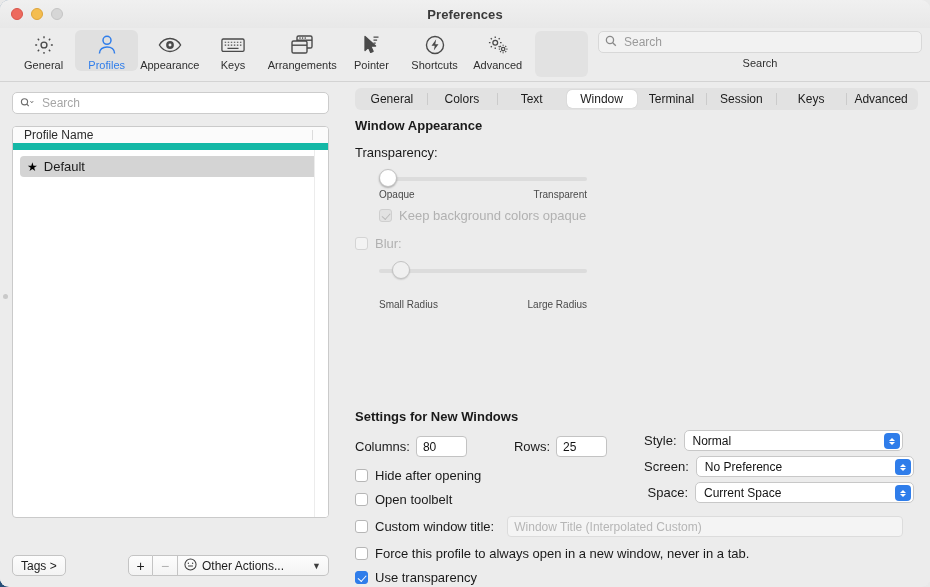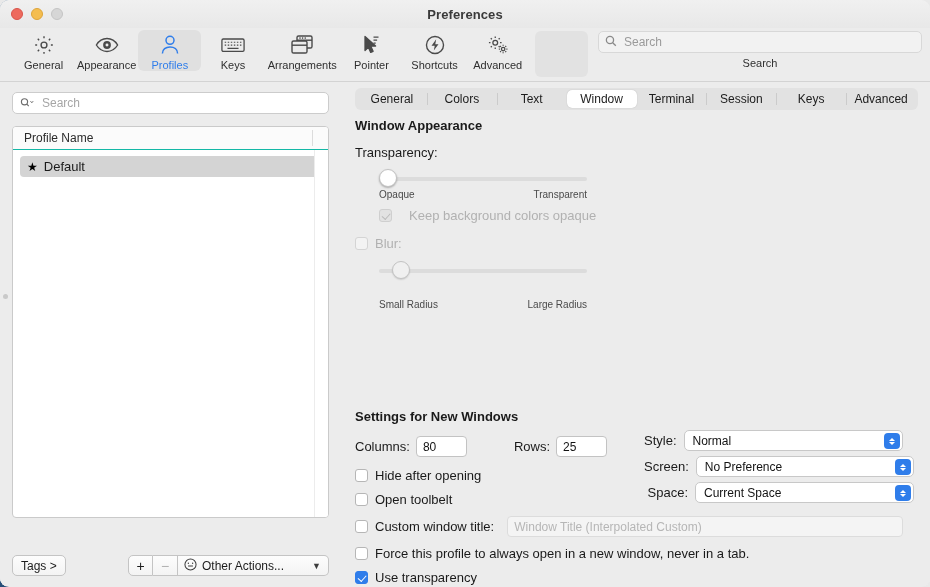--- a/index.html
+++ b/index.html
@@ -127,21 +127,21 @@
     margin-top: 12px;
     background: #fff;
     border: 1px solid #cacaca;
     border-radius: 4px;
     height: 392px;
     position: relative;
     overflow: hidden;
   }
   .pt-header {
     height: 23px; background: #fbfbfb;
-    border-bottom: 1px solid #14b8a6;
+    border-bottom: 7px solid #14b8a6;
     display: flex; align-items: center;
     font-size: 12px; color: #2b2b2b; padding-left: 11px;
     position: relative;
   }
   .pt-header .divider {
     position: absolute; right: 15px; top: 3px; bottom: 3px;
     width: 1px; background: #dcdcdc;
   }
   .pt-rows { padding: 6px 7px 0 7px; }
   .pt-row {
@@ -311,39 +311,39 @@
       <div class="tb-item">
         <div class="tb-icon">
           <svg width="22" height="22" viewBox="0 0 24 24" fill="none" stroke="#4a4a4a" stroke-width="1.5">
             <circle cx="12" cy="12" r="3.2"></circle>
             <path d="M12 2.4v2.1M12 19.5v2.1M2.4 12h2.1M19.5 12h2.1M5.2 5.2l1.5 1.5M17.3 17.3l1.5 1.5M18.8 5.2l-1.5 1.5M6.7 17.3l-1.5 1.5"></path>
           </svg>
         </div>
         <div class="tb-label">General</div>
       </div>
 
+      <div class="tb-item selected">
+        <div class="tb-icon">
+          <svg width="20" height="22" viewBox="0 0 20 22" fill="none" stroke="#2f7dea" stroke-width="1.5">
+            <circle cx="10" cy="6.3" r="4"></circle>
+            <path d="M2.4 19.5c0-4.2 3.4-6.6 7.6-6.6s7.6 2.4 7.6 6.6"></path>
+          </svg>
+        </div>
+        <div class="tb-label">Profiles</div>
+      </div>
+
       <div class="tb-item">
         <div class="tb-icon">
           <svg width="24" height="22" viewBox="0 0 26 20" fill="none" stroke="#4a4a4a" stroke-width="1.5">
             <path d="M1.5 10C4.5 5 8.7 3 13 3s8.5 2 11.5 7c-3 5-7.2 7-11.5 7S4.5 15 1.5 10z"></path>
             <circle cx="13" cy="10" r="4.2" fill="#4a4a4a" stroke="none"></circle>
             <circle cx="13" cy="10" r="1.6" fill="#ececec" stroke="none"></circle>
           </svg>
         </div>
         <div class="tb-label">Appearance</div>
-      </div>
-
-      <div class="tb-item selected">
-        <div class="tb-icon">
-          <svg width="20" height="22" viewBox="0 0 20 22" fill="none" stroke="#2f7dea" stroke-width="1.5">
-            <circle cx="10" cy="6.3" r="4"></circle>
-            <path d="M2.4 19.5c0-4.2 3.4-6.6 7.6-6.6s7.6 2.4 7.6 6.6"></path>
-          </svg>
-        </div>
-        <div class="tb-label">Profiles</div>
       </div>
 
       <div class="tb-item">
         <div class="tb-icon">
           <svg width="24" height="18" viewBox="0 0 26 18" fill="none" stroke="#4a4a4a" stroke-width="1.4">
             <rect x="1" y="2.5" width="24" height="13.5" rx="1.5"></rect>
             <path d="M4 6h1.6M7.3 6h1.6M10.6 6h1.6M13.9 6h1.6M17.2 6h1.6M20.5 6h1.6M4 9.2h1.6M7.3 9.2h1.6M10.6 9.2h1.6M13.9 9.2h1.6M17.2 9.2h1.6M20.5 9.2h1.6M7 12.6h12" stroke-width="1.3"></path>
           </svg>
         </div>
         <div class="tb-label">Keys</div>
@@ -483,21 +483,21 @@
 
           <div class="slider" style="margin-top:9px;margin-left:24px;width:208px">
             <div class="track"></div>
             <div class="knob" style="left:0px"></div>
           </div>
           <div class="row" style="margin-top:2px;margin-left:24px;width:208px;justify-content:space-between">
             <span class="small">Opaque</span>
             <span class="small">Transparent</span>
           </div>
 
-          <div class="row" style="margin-top:8px;margin-left:24px;gap:17px">
+          <div class="row" style="margin-top:8px;margin-left:24px;gap:7px">
             <span class="cb checked dim"></span>
             <span class="lbl dim">Keep background colors opaque</span>
           </div>
 
           <div class="row" style="margin-top:13px;gap:7px">
             <span class="cb dim"></span>
             <span class="lbl dim">Blur:</span>
           </div>
 
           <div class="slider disabled" style="margin-top:10px;margin-left:24px;width:208px">

